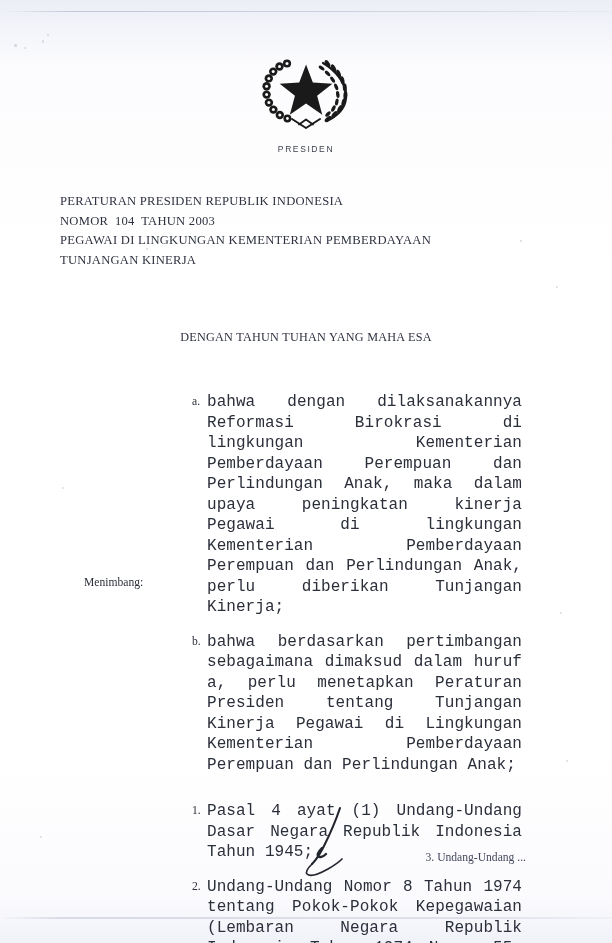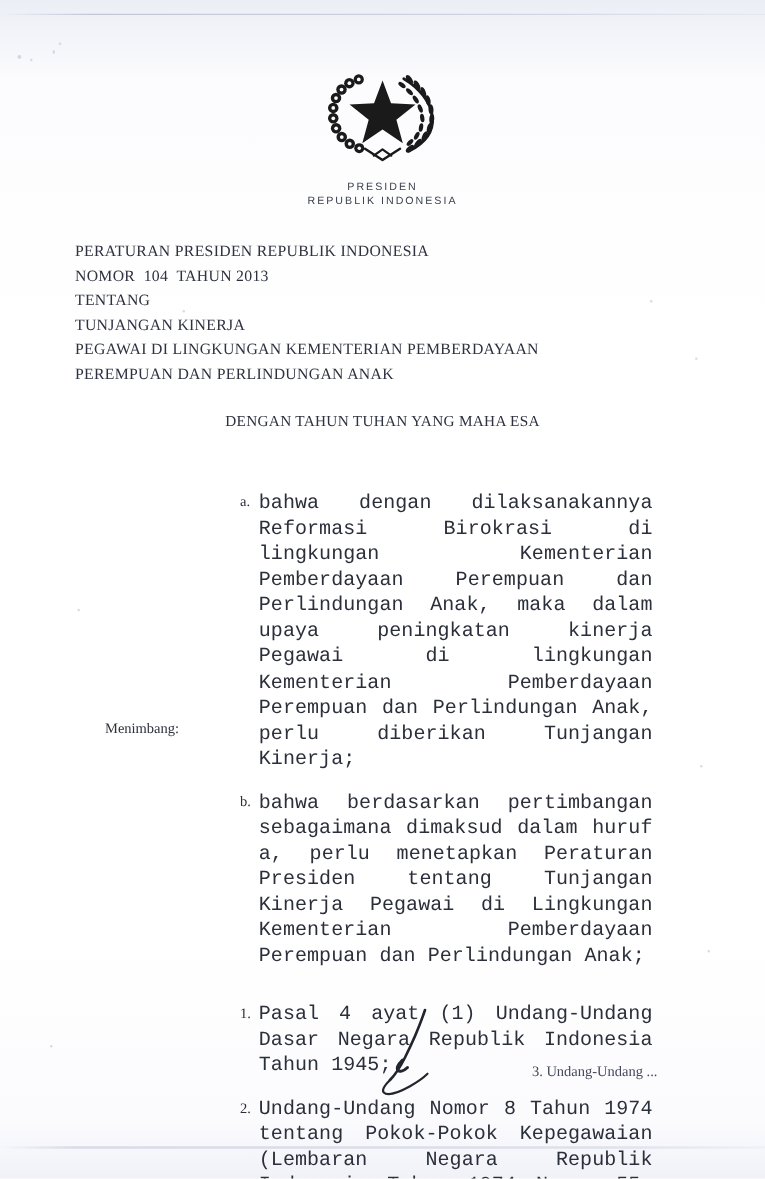--- a/index.html
+++ b/index.html
@@ -270,31 +270,28 @@
 
             <path d="M33 63 L47 72 L61 63" fill="none" stroke="#1a1a1a" stroke-width="2" stroke-linecap="round" stroke-linejoin="round"></path>
             <path d="M40 68.5 L47 63.5 L54 68.5" fill="none" stroke="#1a1a1a" stroke-width="1.8" stroke-linecap="round" stroke-linejoin="round"></path>
 
             <path d="M47 12 L55.1 33.6 L78.4 34.9 L60.2 49.3 L66.3 71.8 L47 58.6 L27.7 71.8 L33.8 49.3 L15.6 34.9 L38.9 33.6 Z" transform="translate(0,-5) scale(0.84) translate(9,4)"></path>
           </g>
         </svg>
       </div>
       <div class="emblem-caption">
         <div>PRESIDEN</div>
-        <div>REPUBLIK INDONESIA</div>
       </div>
     </div>
 
     <div class="title-block">
       <div class="title-line">PERATURAN PRESIDEN REPUBLIK INDONESIA</div>
-      <div class="title-line">NOMOR  104  TAHUN 2013</div>
-      <div class="title-line">TENTANG</div>
+      <div class="title-line">NOMOR  104  TAHUN 2003</div>
+      <div class="title-line">PEGAWAI DI LINGKUNGAN KEMENTERIAN PEMBERDAYAAN</div>
       <div class="title-line">TUNJANGAN KINERJA</div>
-      <div class="title-line">PEGAWAI DI LINGKUNGAN KEMENTERIAN PEMBERDAYAAN</div>
-      <div class="title-line">PEREMPUAN DAN PERLINDUNGAN ANAK</div>
     </div>
 
     <div class="decree-block">
       <div class="decree-line">DENGAN TAHUN TUHAN YANG MAHA ESA</div>
     </div>
 
     <div class="clauses">
 
       <div class="clause-row">
         <div class="clause-label">Menimbang:</div>

